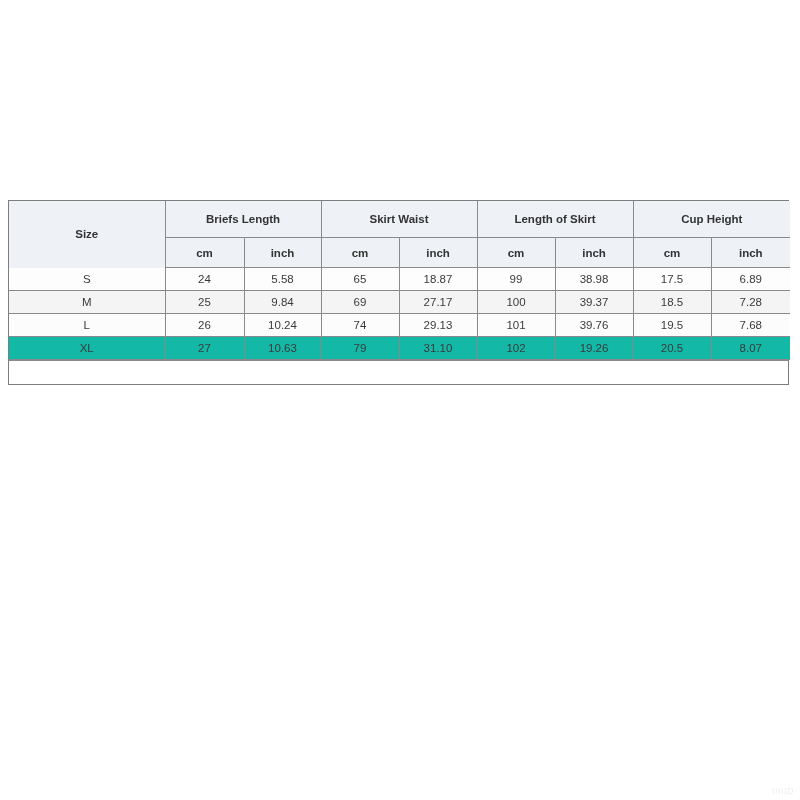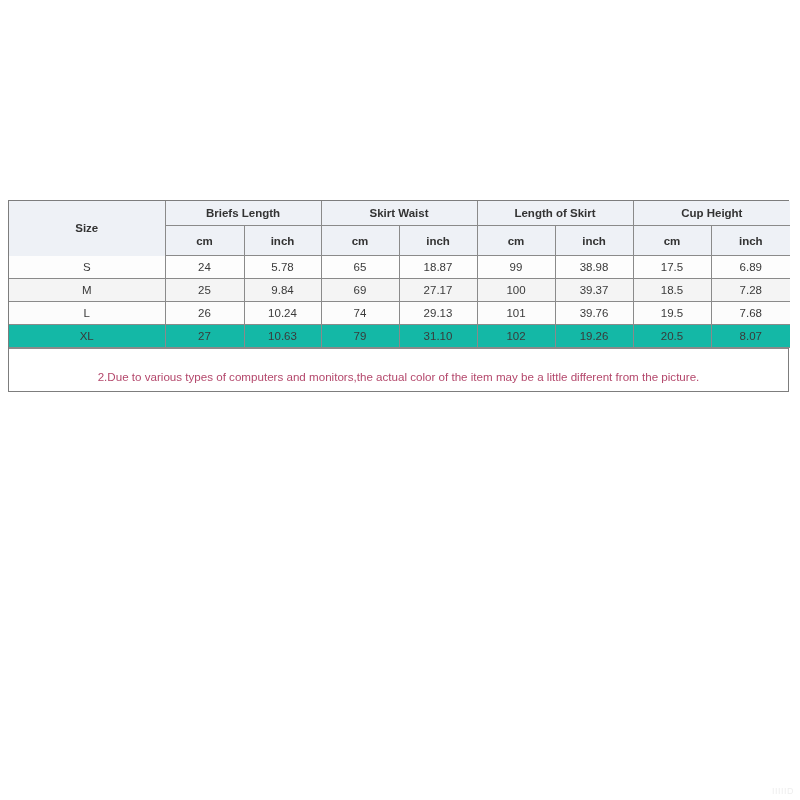--- a/index.html
+++ b/index.html
@@ -41,21 +41,21 @@
     table.size-table th:first-child,
     table.size-table td:first-child { border-left: none; }
     table.size-table th:last-child,
     table.size-table td:last-child { border-right: none; }
 
     table.size-table thead th {
       background: #eef1f6;
       font-weight: bold;
       color: #333333;
     }
-    table.size-table thead tr.group-row th { height: 24px; }
+    table.size-table thead tr.group-row th { height: 36px; }
     table.size-table thead tr.unit-row th { height: 29px; }
     table.size-table th.size-head { border-bottom: none; }
     table.size-table tbody td { height: 22px; }
     table.size-table tbody tr.row-s td { border-top: none; background: #fdfdfd; }
     table.size-table tbody tr.row-m td { background: #f4f4f4; }
     table.size-table tbody tr.row-l td { background: #fcfcfc; }
     table.size-table tbody tr.row-xl td { background: #14b8a6; }
     table.size-table tbody td.size-cell { border-left: none; }
     table.size-table tbody tr.row-s td.size-cell { border-top: none; }
 
@@ -111,21 +111,21 @@
         <th>cm</th>
         <th>inch</th>
         <th>cm</th>
         <th>inch</th>
       </tr>
     </thead>
     <tbody>
       <tr class="row-s">
         <td class="size-cell">S</td>
         <td>24</td>
-        <td>5.78</td>
+        <td>5.58</td>
         <td>65</td>
         <td>18.87</td>
         <td>99</td>
         <td>38.98</td>
         <td>17.5</td>
         <td>6.89</td>
       </tr>
       <tr class="row-m">
         <td class="size-cell">M</td>
         <td>25</td>
@@ -156,17 +156,16 @@
         <td>31.10</td>
         <td>102</td>
         <td>19.26</td>
         <td>20.5</td>
         <td>8.07</td>
       </tr>
     </tbody>
   </table>
 
   <div class="notes">
-    <div>2.Due to various types of computers and monitors,the actual color of the item may be a little different from the picture.</div>
   </div>
 </div>
 
 <div class="watermark">IIIIID</div>
 
 </body></html>

